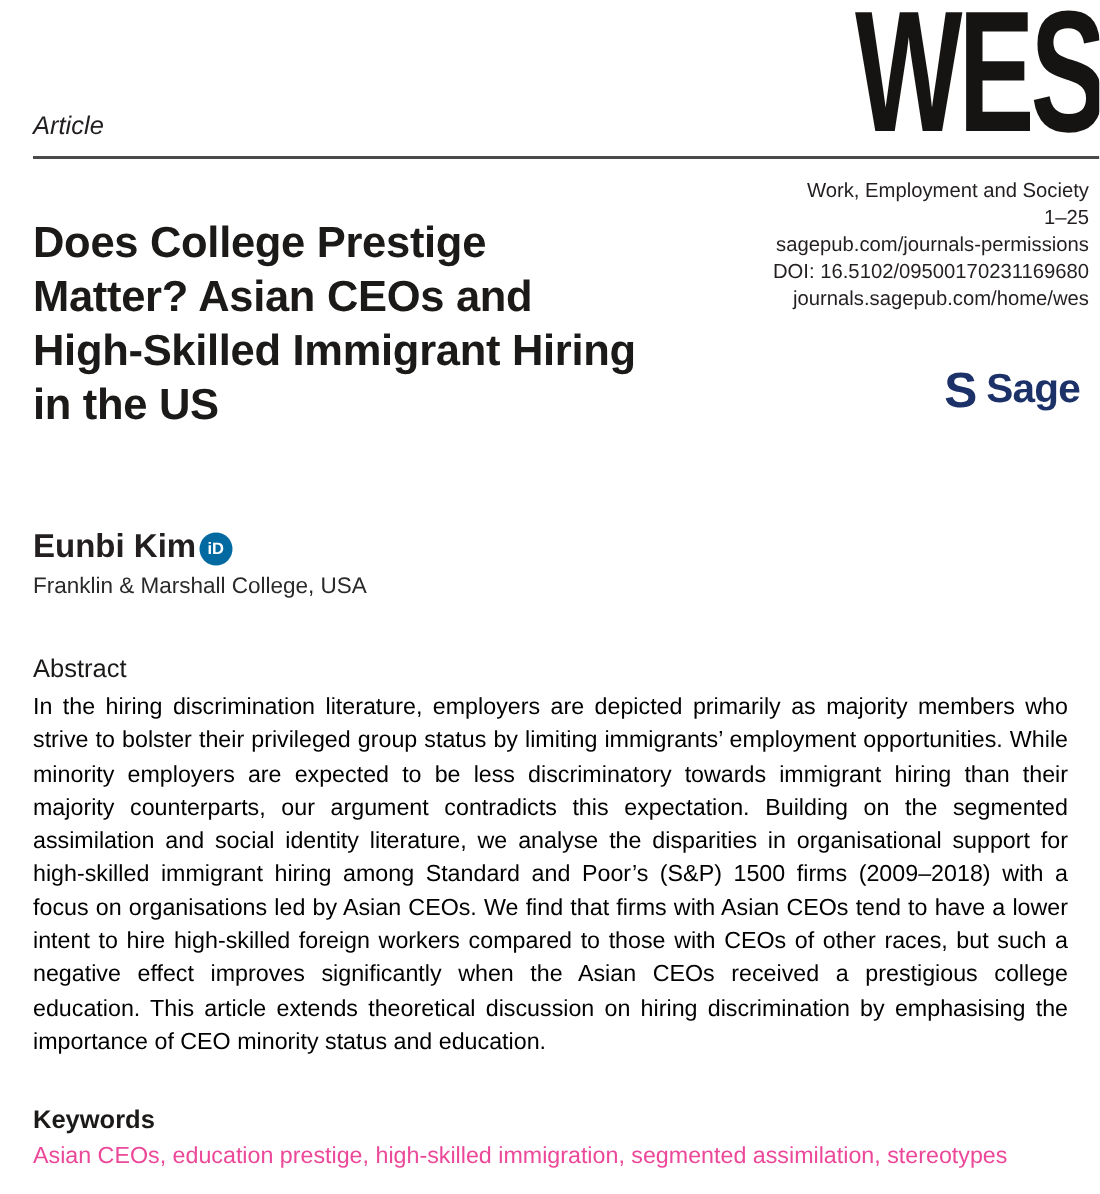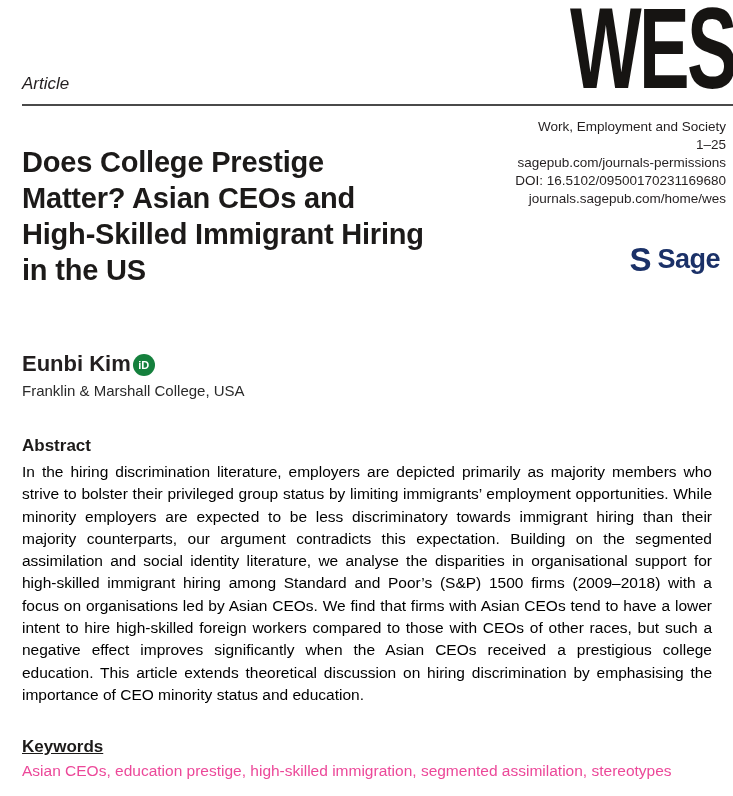--- a/index.html
+++ b/index.html
@@ -99,21 +99,21 @@
     font-size: 22px;
     font-weight: bold;
     color: #231f20;
   }
   .orcid-icon {
     display: inline-block;
     width: 22px;
     height: 22px;
     margin-left: 2px;
     border-radius: 50%;
-    background: #15803d;
+    background: #0369a1;
     color: #ffffff;
     font-size: 11px;
     font-weight: bold;
     line-height: 22px;
     text-align: center;
     vertical-align: 2px;
     cursor: pointer;
   }
   .affiliation {
     position: absolute;
@@ -122,21 +122,21 @@
     font-size: 15px;
     color: #2a2a2a;
   }
 
   
   .abstract-heading {
     position: absolute;
     left: 22px;
     top: 436px;
     font-size: 17px;
-    font-weight: bold;
+    font-weight: normal;
     color: #1c1a19;
   }
   .abstract-text {
     position: absolute;
     left: 22px;
     top: 461px;
     width: 690px;
     font-size: 15.5px;
     line-height: 22.3px;
     text-align: justify;
@@ -144,21 +144,20 @@
   }
 
   
   .keywords-heading {
     position: absolute;
     left: 22px;
     top: 737px;
     font-size: 17px;
     font-weight: bold;
     color: #1c1a19;
-    text-decoration: underline;
   }
   .keywords-text {
     position: absolute;
     left: 22px;
     top: 762px;
     width: 690px;
     font-size: 15.5px;
     color: #ec4899;
   }
 </style>

